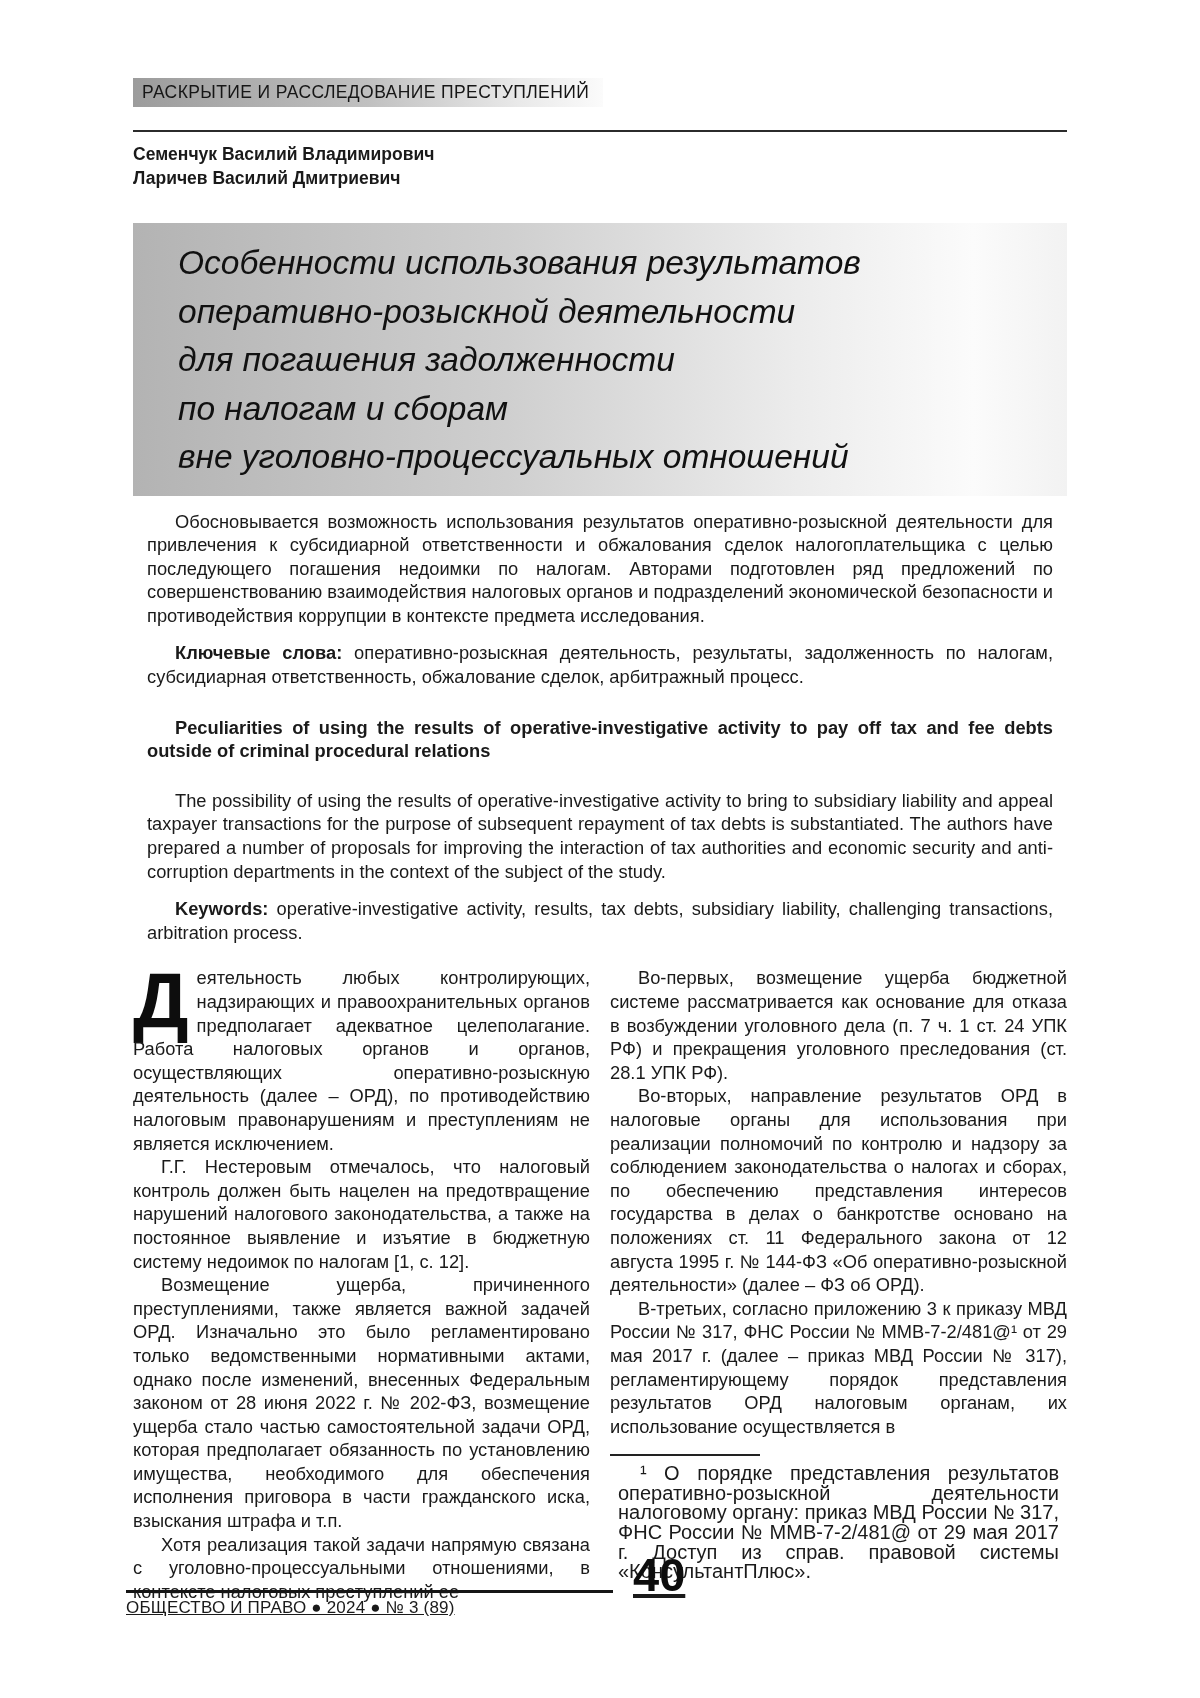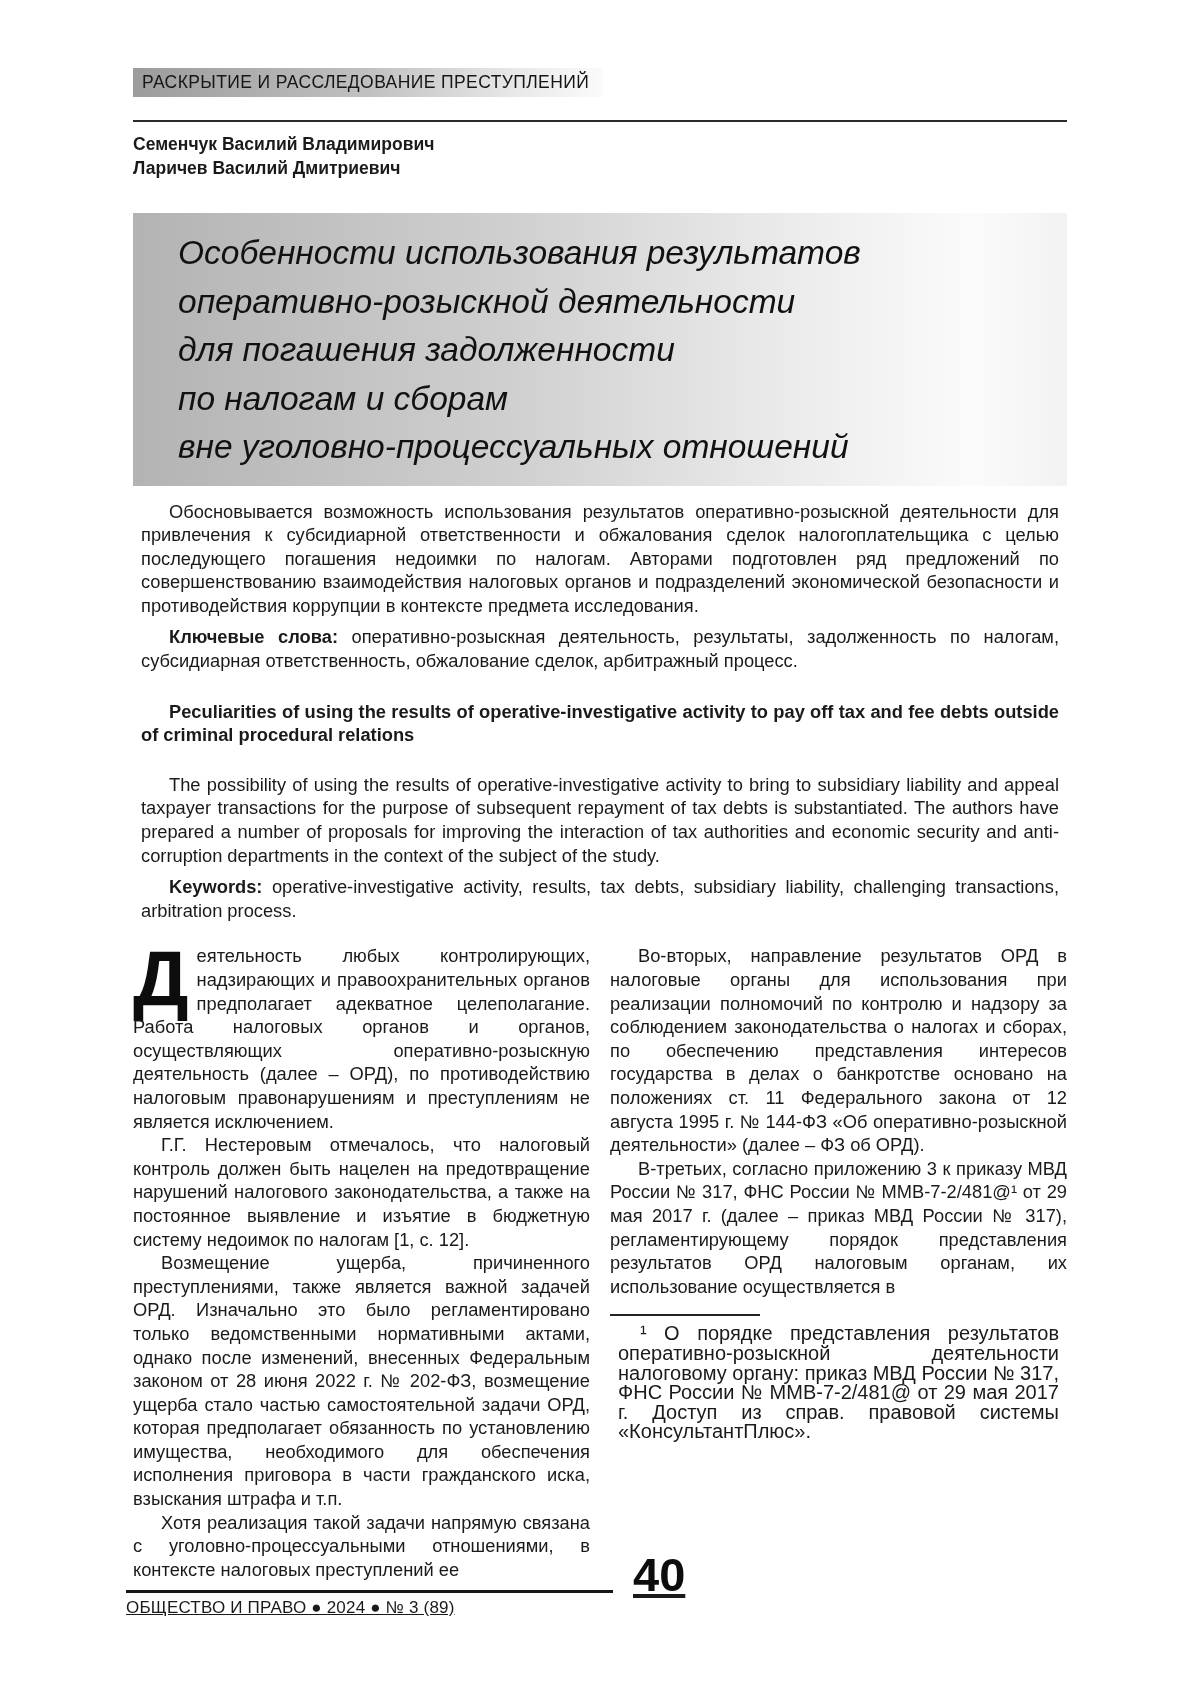--- a/index.html
+++ b/index.html
@@ -8,21 +8,21 @@
     width: 1200px;
     height: 1698px;
     background: #ffffff;
     font-family: "Liberation Sans", sans-serif;
     color: #1a1a1a;
     overflow: hidden;
   }
   .content {
     position: absolute;
     left: 133px;
-    top: 68px;
+    top: 78px;
     width: 934px;
   }
   .header-band {
     width: 470px;
     height: 29px;
     background: linear-gradient(90deg, #9c9c9c 0%, #c0c0c0 50%, #e9e9e9 82%, #fbfbfb 100%);
     display: flex;
     align-items: center;
     box-sizing: border-box;
     padding-left: 9px;
@@ -50,21 +50,21 @@
     font-size: 33.5px;
     line-height: 48.5px;
     color: #111111;
     white-space: nowrap;
     margin-left: 32px;
   }
   .para {
     font-size: 18.3px;
     line-height: 23.6px;
     text-align: justify;
-    margin: 8px;
+    margin: 14px;
   }
   .indent { text-indent: 28px; }
   .abstract-ru { margin-top: 14px; }
   .kw-label { font-weight: bold; }
   .en-title { margin-top: 27px; font-weight: bold; }
   .en-abstract { margin-top: 26px; }
   .columns {
     margin-top: 22px;
     display: flex;
     gap: 20px;
@@ -153,20 +153,21 @@
     <div class="columns">
 
       <div class="col">
         <p class="para"><span class="drop-cap">Д</span><span>еятельность любых контролирующих, надзирающих и правоохранительных органов предполагает адекватное целеполагание. Работа налоговых органов и органов, осуществляющих оперативно-розыскную деятельность (далее – ОРД), по противодействию налоговым правонарушениям и преступлениям не является исключением.</span></p>
         <p class="para indent">Г.Г. Нестеровым отмечалось, что налоговый контроль должен быть нацелен на предотвращение нарушений налогового законодательства, а также на постоянное выявление и изъятие в бюджетную систему недоимок по налогам [1, с. 12].</p>
         <p class="para indent">Возмещение ущерба, причиненного преступлениями, также является важной задачей ОРД. Изначально это было регламентировано только ведомственными нормативными актами, однако после изменений, внесенных Федеральным законом от 28 июня 2022 г. № 202-ФЗ, возмещение ущерба стало частью самостоятельной задачи ОРД, которая предполагает обязанность по установлению имущества, необходимого для обеспечения исполнения приговора в части гражданского иска, взыскания штрафа и т.п.</p>
         <p class="para indent">Хотя реализация такой задачи напрямую связана с уголовно-процессуальными отношениями, в контексте налоговых преступлений ее</p>
       </div>
 
       <div class="col">
+        <p class="para indent">Во-первых, возмещение ущерба бюджетной системе рассматривается как основание для отказа в возбуждении уголовного дела (п. 7 ч. 1 ст. 24 УПК РФ) и прекращения уголовного преследования (ст. 28.1 УПК РФ).</p>
         <p class="para indent">Во-вторых, направление результатов ОРД в налоговые органы для использования при реализации полномочий по контролю и надзору за соблюдением законодательства о налогах и сборах, по обеспечению представления интересов государства в делах о банкротстве основано на положениях ст. 11 Федерального закона от 12 августа 1995 г. № 144-ФЗ «Об оперативно-розыскной деятельности» (далее – ФЗ об ОРД).</p>
         <p class="para indent">В-третьих, согласно приложению 3 к приказу МВД России № 317, ФНС России № ММВ-7-2/481@¹ от 29 мая 2017 г. (далее – приказ МВД России № 317), регламентирующему порядок представления результатов ОРД налоговым органам, их использование осуществляется в</p>
         <div class="footnote-block">
           <div class="footnote-rule"></div>
           <p class="footnote">¹ О порядке представления результатов оперативно-розыскной деятельности налоговому органу: приказ МВД России № 317, ФНС России № ММВ-7-2/481@ от 29 мая 2017 г. Доступ из справ. правовой системы «КонсультантПлюс».</p>
         </div>
       </div>
 
     </div>
   </div>

